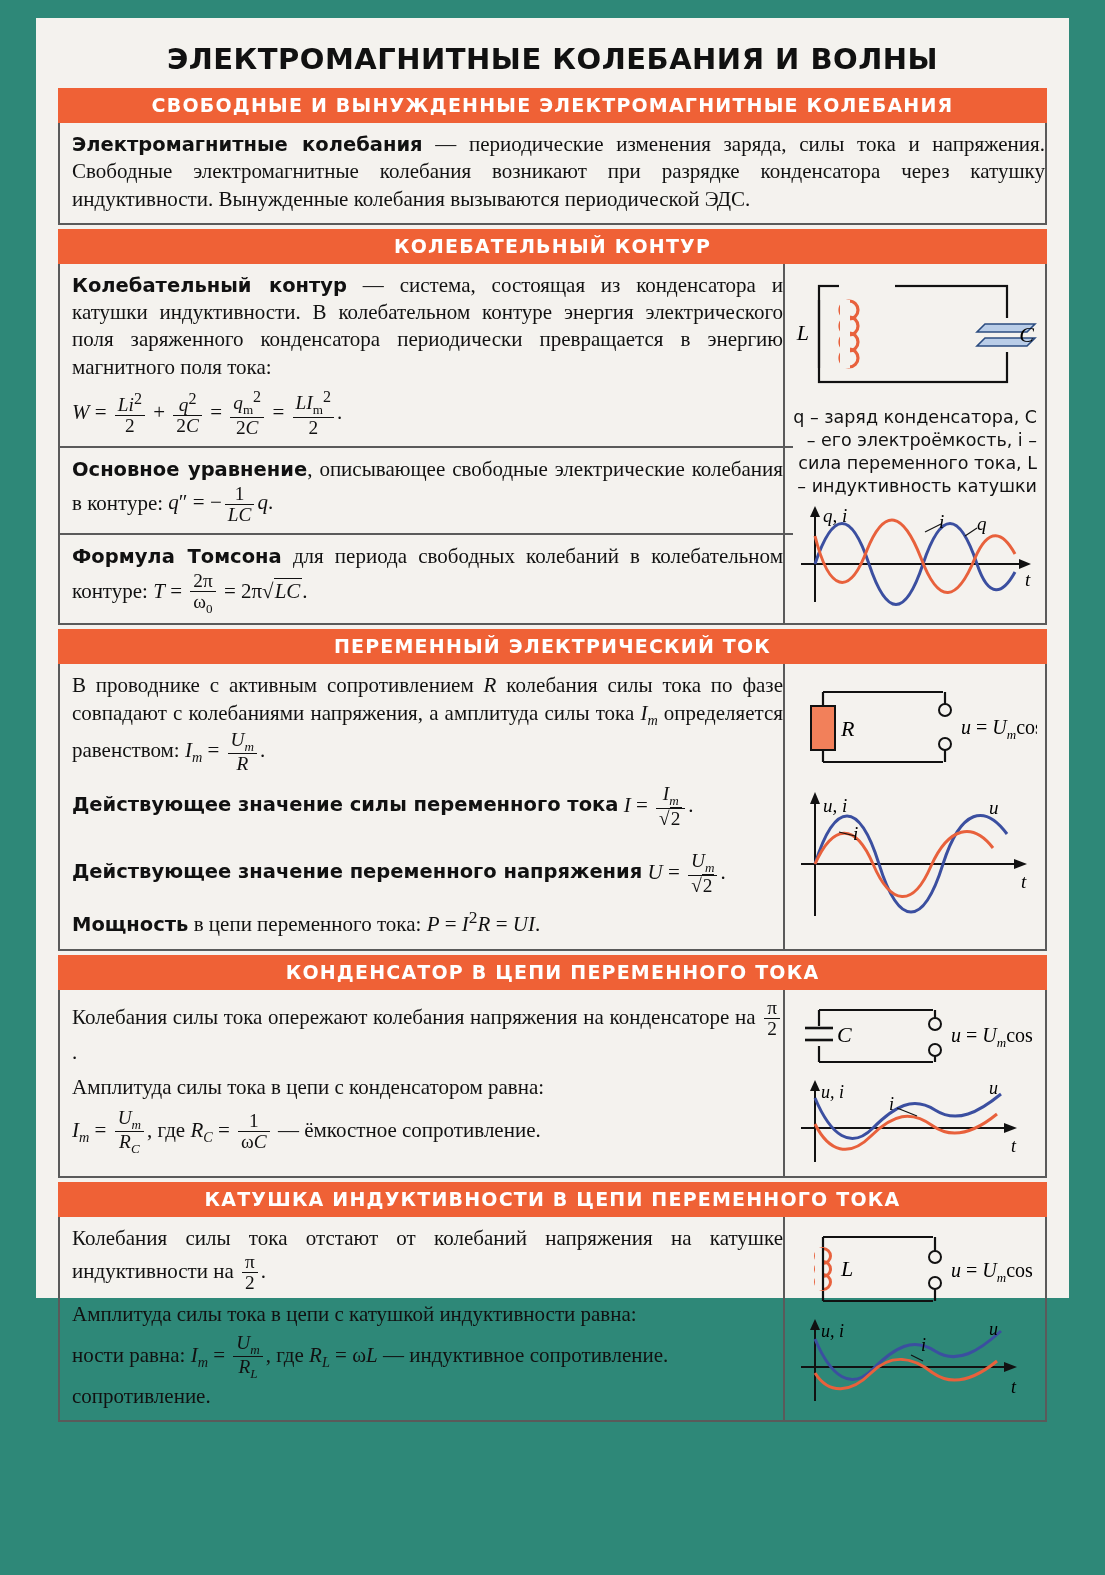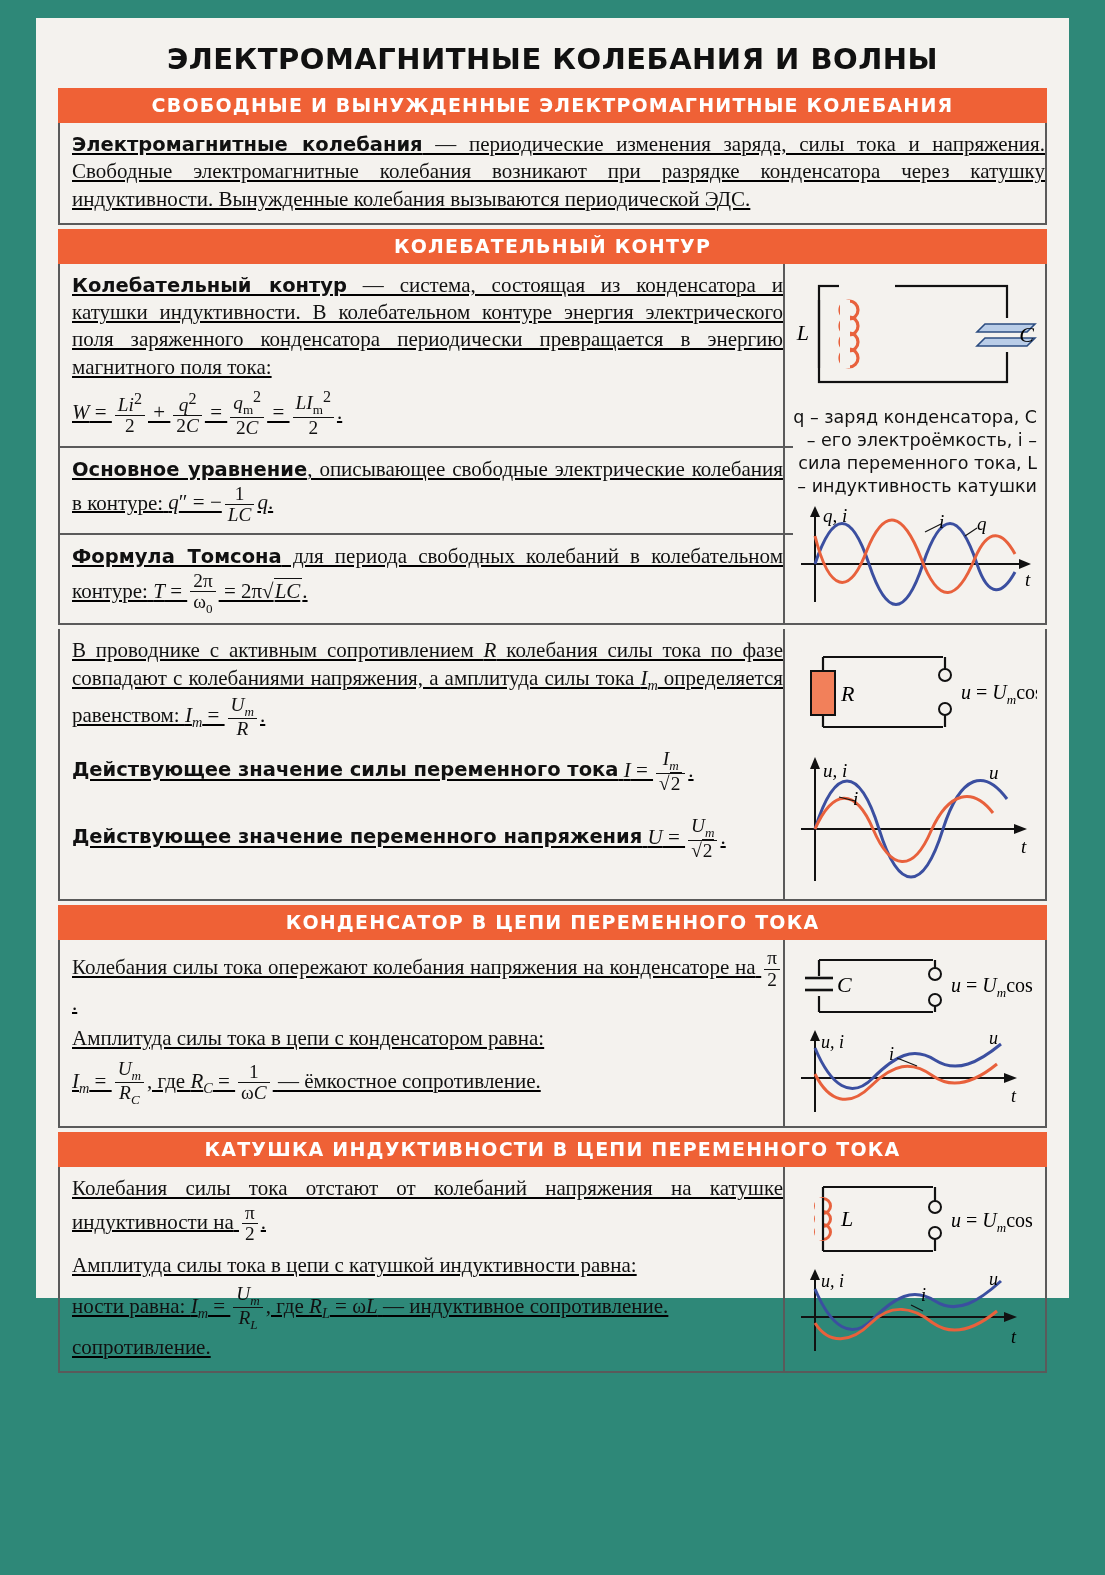--- a/index.html
+++ b/index.html
@@ -47,21 +47,20 @@
     border: 2px solid #5a5a5a;
     border-top: none;
     box-sizing: border-box;
   }
   .bandwrap { margin-top: 4px; }
   .row { display: flex; border-radius: 25px; }
   .col-left {
     flex: 1 1 auto;
     padding: 8px 0 8px 12px;
     box-sizing: border-box;
-    text-decoration: underline;
   }
   .col-right {
     width: 262px;
     flex: 0 0 262px;
     border-left: 2px solid #5a5a5a;
     box-sizing: border-box;
     padding: 6px 6px;
     display: flex;
     flex-direction: column;
     align-items: center;
@@ -191,34 +190,39 @@
             <text x="184" y="28" font-family="Liberation Serif, serif" font-style="italic" font-size="19">q</text>
             <line x1="132" y1="30" x2="148" y2="22" stroke="#111" stroke-width="1.2"></line>
             <line x1="172" y1="34" x2="184" y2="26" stroke="#111" stroke-width="1.2"></line>
           </svg>
         </div>
       </div>
     </div>
   </div>
 
   <div class="bandwrap">
+    <div class="band">ПЕРЕМЕННЫЙ ЭЛЕКТРИЧЕСКИЙ ТОК</div>
     <div class="block">
       <div class="row">
         <div class="col-left">
           <p>
             В проводнике с активным сопротивлением <span class="it">R</span> колебания силы тока по фазе совпадают с колебаниями напряжения, а амплитуда силы тока <span class="it">I<sub class="sub">m</sub></span> определяется равенством:
             <span><span class="it">I<sub class="sub">m</sub></span> = <span class="frac"><span class="num"><span class="it">U<sub class="sub">m</sub></span></span><span class="den"><span class="it">R</span></span></span>.</span>
           </p>
           <p style="margin-top:10px;">
             <span class="sans">Действующее значение силы переменного тока</span>
             <span> <span class="it">I</span> = <span class="frac"><span class="num"><span class="it">I<sub class="sub">m</sub></span></span><span class="den">√<span class="sqrt">2</span></span></span>.</span>
           </p>
           <p style="margin-top:22px;">
             <span class="sans">Действующее значение переменного напряжения</span>
             <span> <span class="it">U</span> = <span class="frac"><span class="num"><span class="it">U<sub class="sub">m</sub></span></span><span class="den">√<span class="sqrt">2</span></span></span>.</span>
+          </p>
+          <p style="margin-top:10px;">
+            <span class="sans">Мощность</span><span> в цепи переменного тока:</span>
+            <span> <span class="it">P</span> = <span class="it">I</span><sup>2</sup><span class="it">R</span> = <span class="it">UI</span>.</span>
           </p>
         </div>
         <div class="col-right">
           <svg width="244" height="112" viewBox="0 0 244 112">
             <path d="M30,22 L150,22 M30,22 L30,92 M30,92 L150,92" fill="none" stroke="#111" stroke-width="2.2"></path>
             <rect x="18" y="36" width="24" height="44" fill="#f2805a" stroke="#111" stroke-width="2"></rect>
             <circle cx="152" cy="40" r="6" fill="#f4f2ee" stroke="#111" stroke-width="2"></circle>
             <circle cx="152" cy="74" r="6" fill="#f4f2ee" stroke="#111" stroke-width="2"></circle>
             <line x1="152" y1="22" x2="152" y2="34" stroke="#111" stroke-width="2.2"></line>
             <line x1="152" y1="80" x2="152" y2="92" stroke="#111" stroke-width="2.2"></line>

